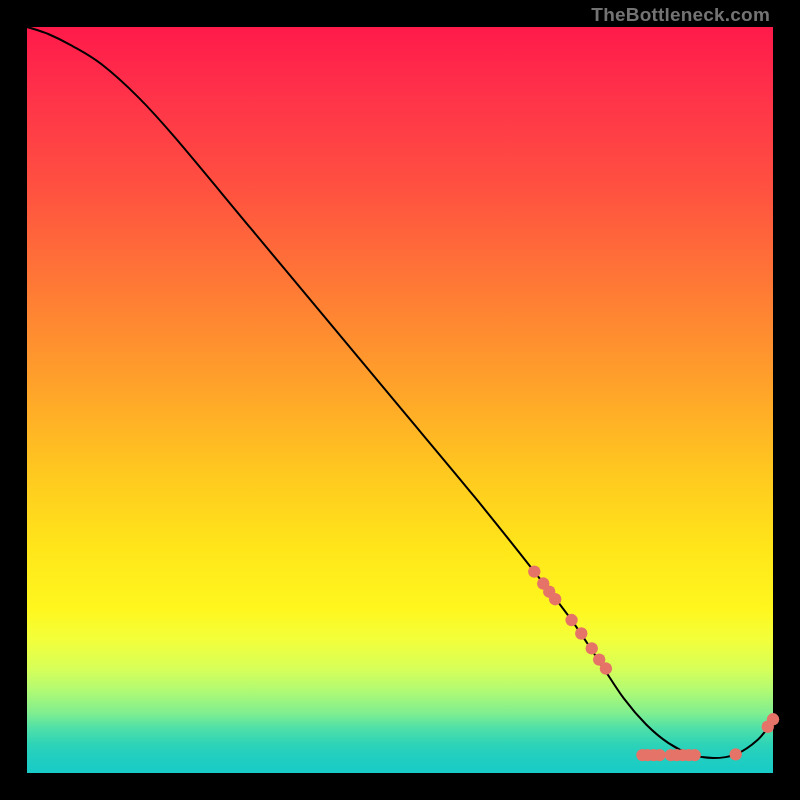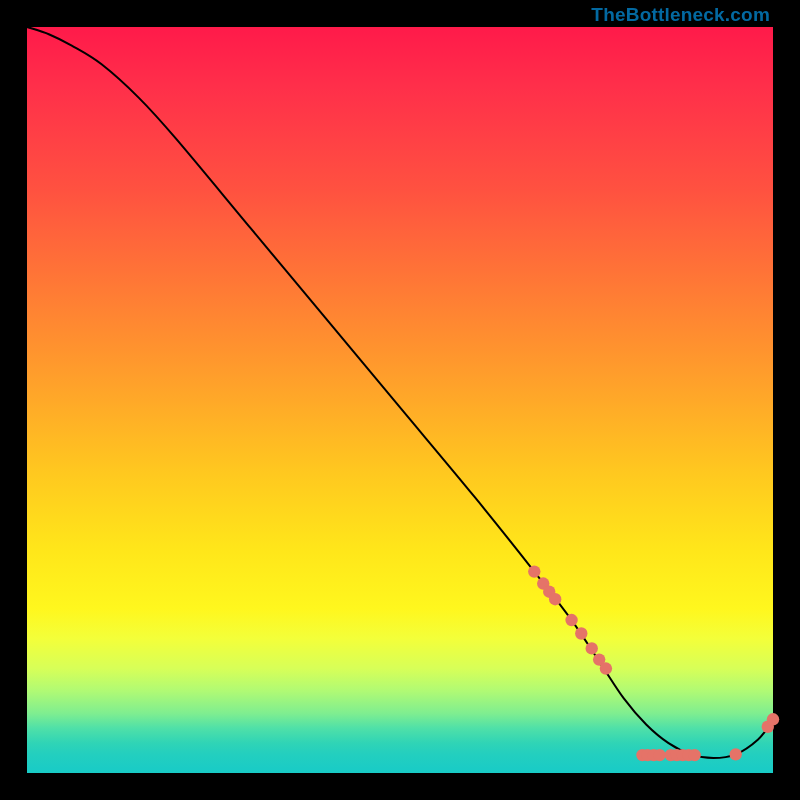--- a/index.html
+++ b/index.html
@@ -41,21 +41,21 @@
       #4fe0a8 94%,
       #2fd4b6 96%,
       #23cfbf 97.5%,
       #18cbc7 100%
     );
   }
   .watermark {
     position: absolute;
     top: 4px;
     right: 30px;
-    color: #0369a1;
+    color: #737373;
     font-size: 19px;
     font-weight: 600;
     letter-spacing: 0.2px;
     user-select: none;
     text-align: center;
   }
   svg.overlay {
     position: absolute;
     left: 27px;
     top: 27px;

